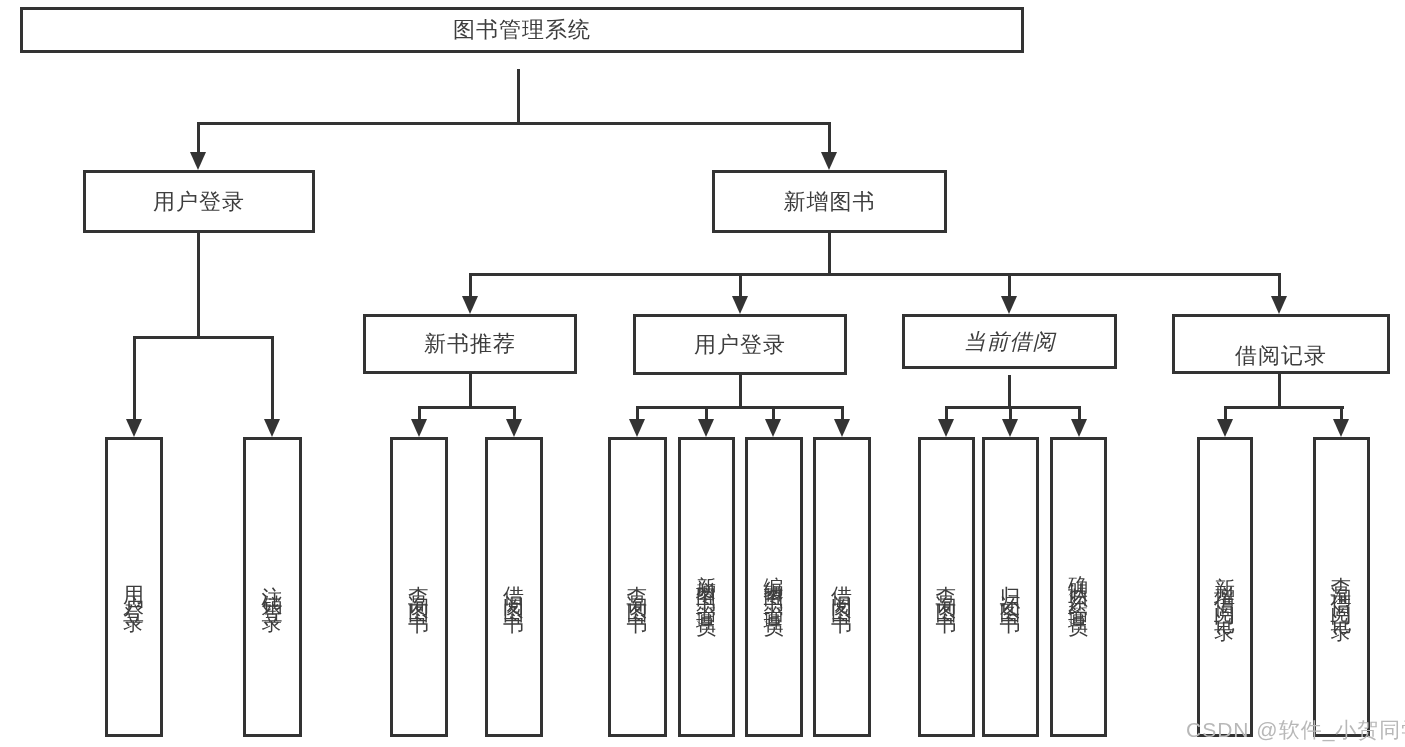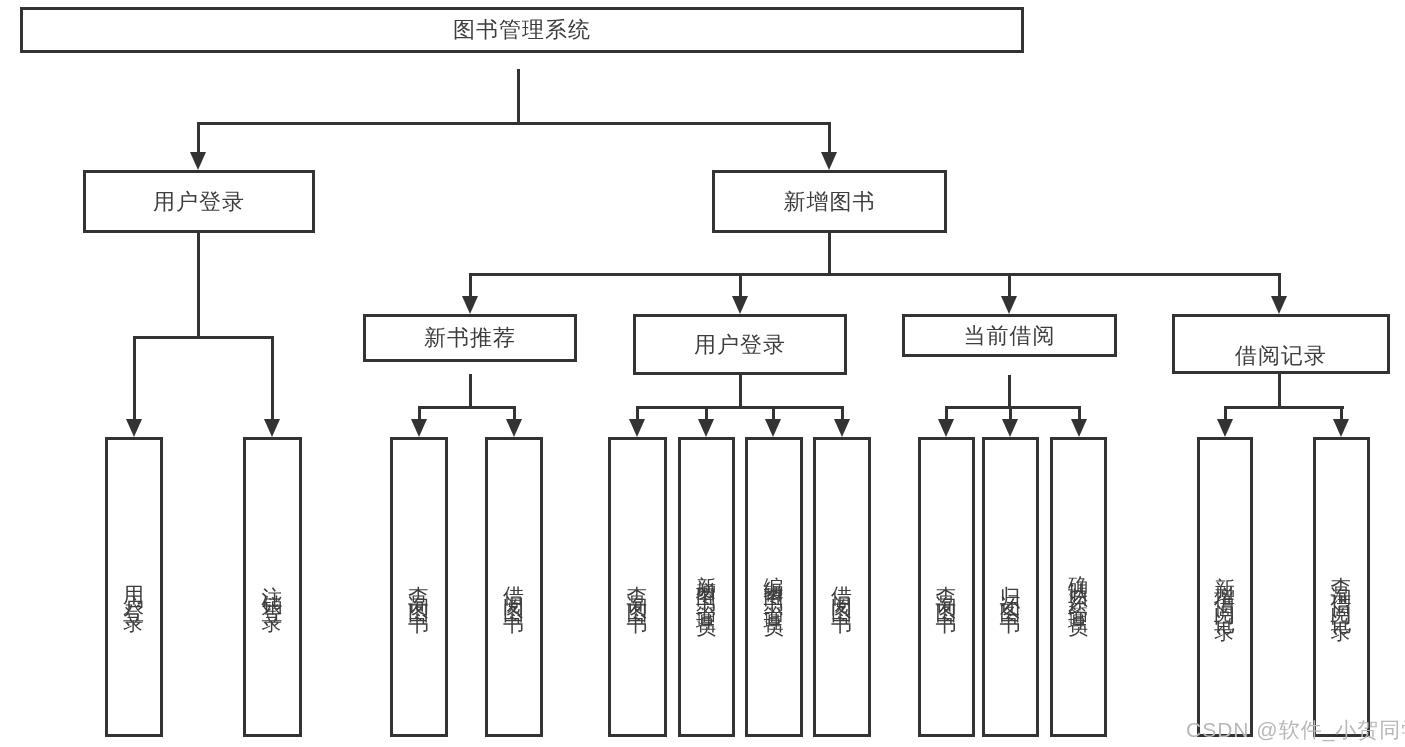--- a/index.html
+++ b/index.html
@@ -47,27 +47,27 @@
     <span class="hlabel">图书管理系统</span>
   </div>
 
   <div class="box" style="left:83px;top:170px;width:232px;height:63px;">
     <span class="hlabel">用户登录</span>
   </div>
   <div class="box" style="left:712px;top:170px;width:235px;height:63px;">
     <span class="hlabel">新增图书</span>
   </div>
 
-  <div class="box" style="left:363px;top:314px;width:214px;height:48px;justify-content:center;">
+  <div class="box" style="left:363px;top:314px;width:214px;height:60px;justify-content:center;">
     <span class="hlabel">新书推荐</span>
   </div>
   <div class="box" style="left:633px;top:314px;width:214px;height:61px;">
     <span class="hlabel">用户登录</span>
   </div>
-  <div class="box" style="left:902px;top:314px;width:215px;height:43px;">
+  <div class="box" style="left:902px;top:314px;width:215px;height:55px;font-style:italic;">
     <span class="hlabel">当前借阅</span>
   </div>
   <div class="box" style="left:1172px;top:314px;width:218px;height:60px;align-items:flex-end;">
     <span class="hlabel">借阅记录</span>
   </div>
 
   <div class="box leaf" style="left:105px;top:437px;width:58px;height:300px;">
     <span class="vlabel">用户登录</span>
   </div>
   <div class="box leaf" style="left:243px;top:437px;width:59px;height:300px;">

